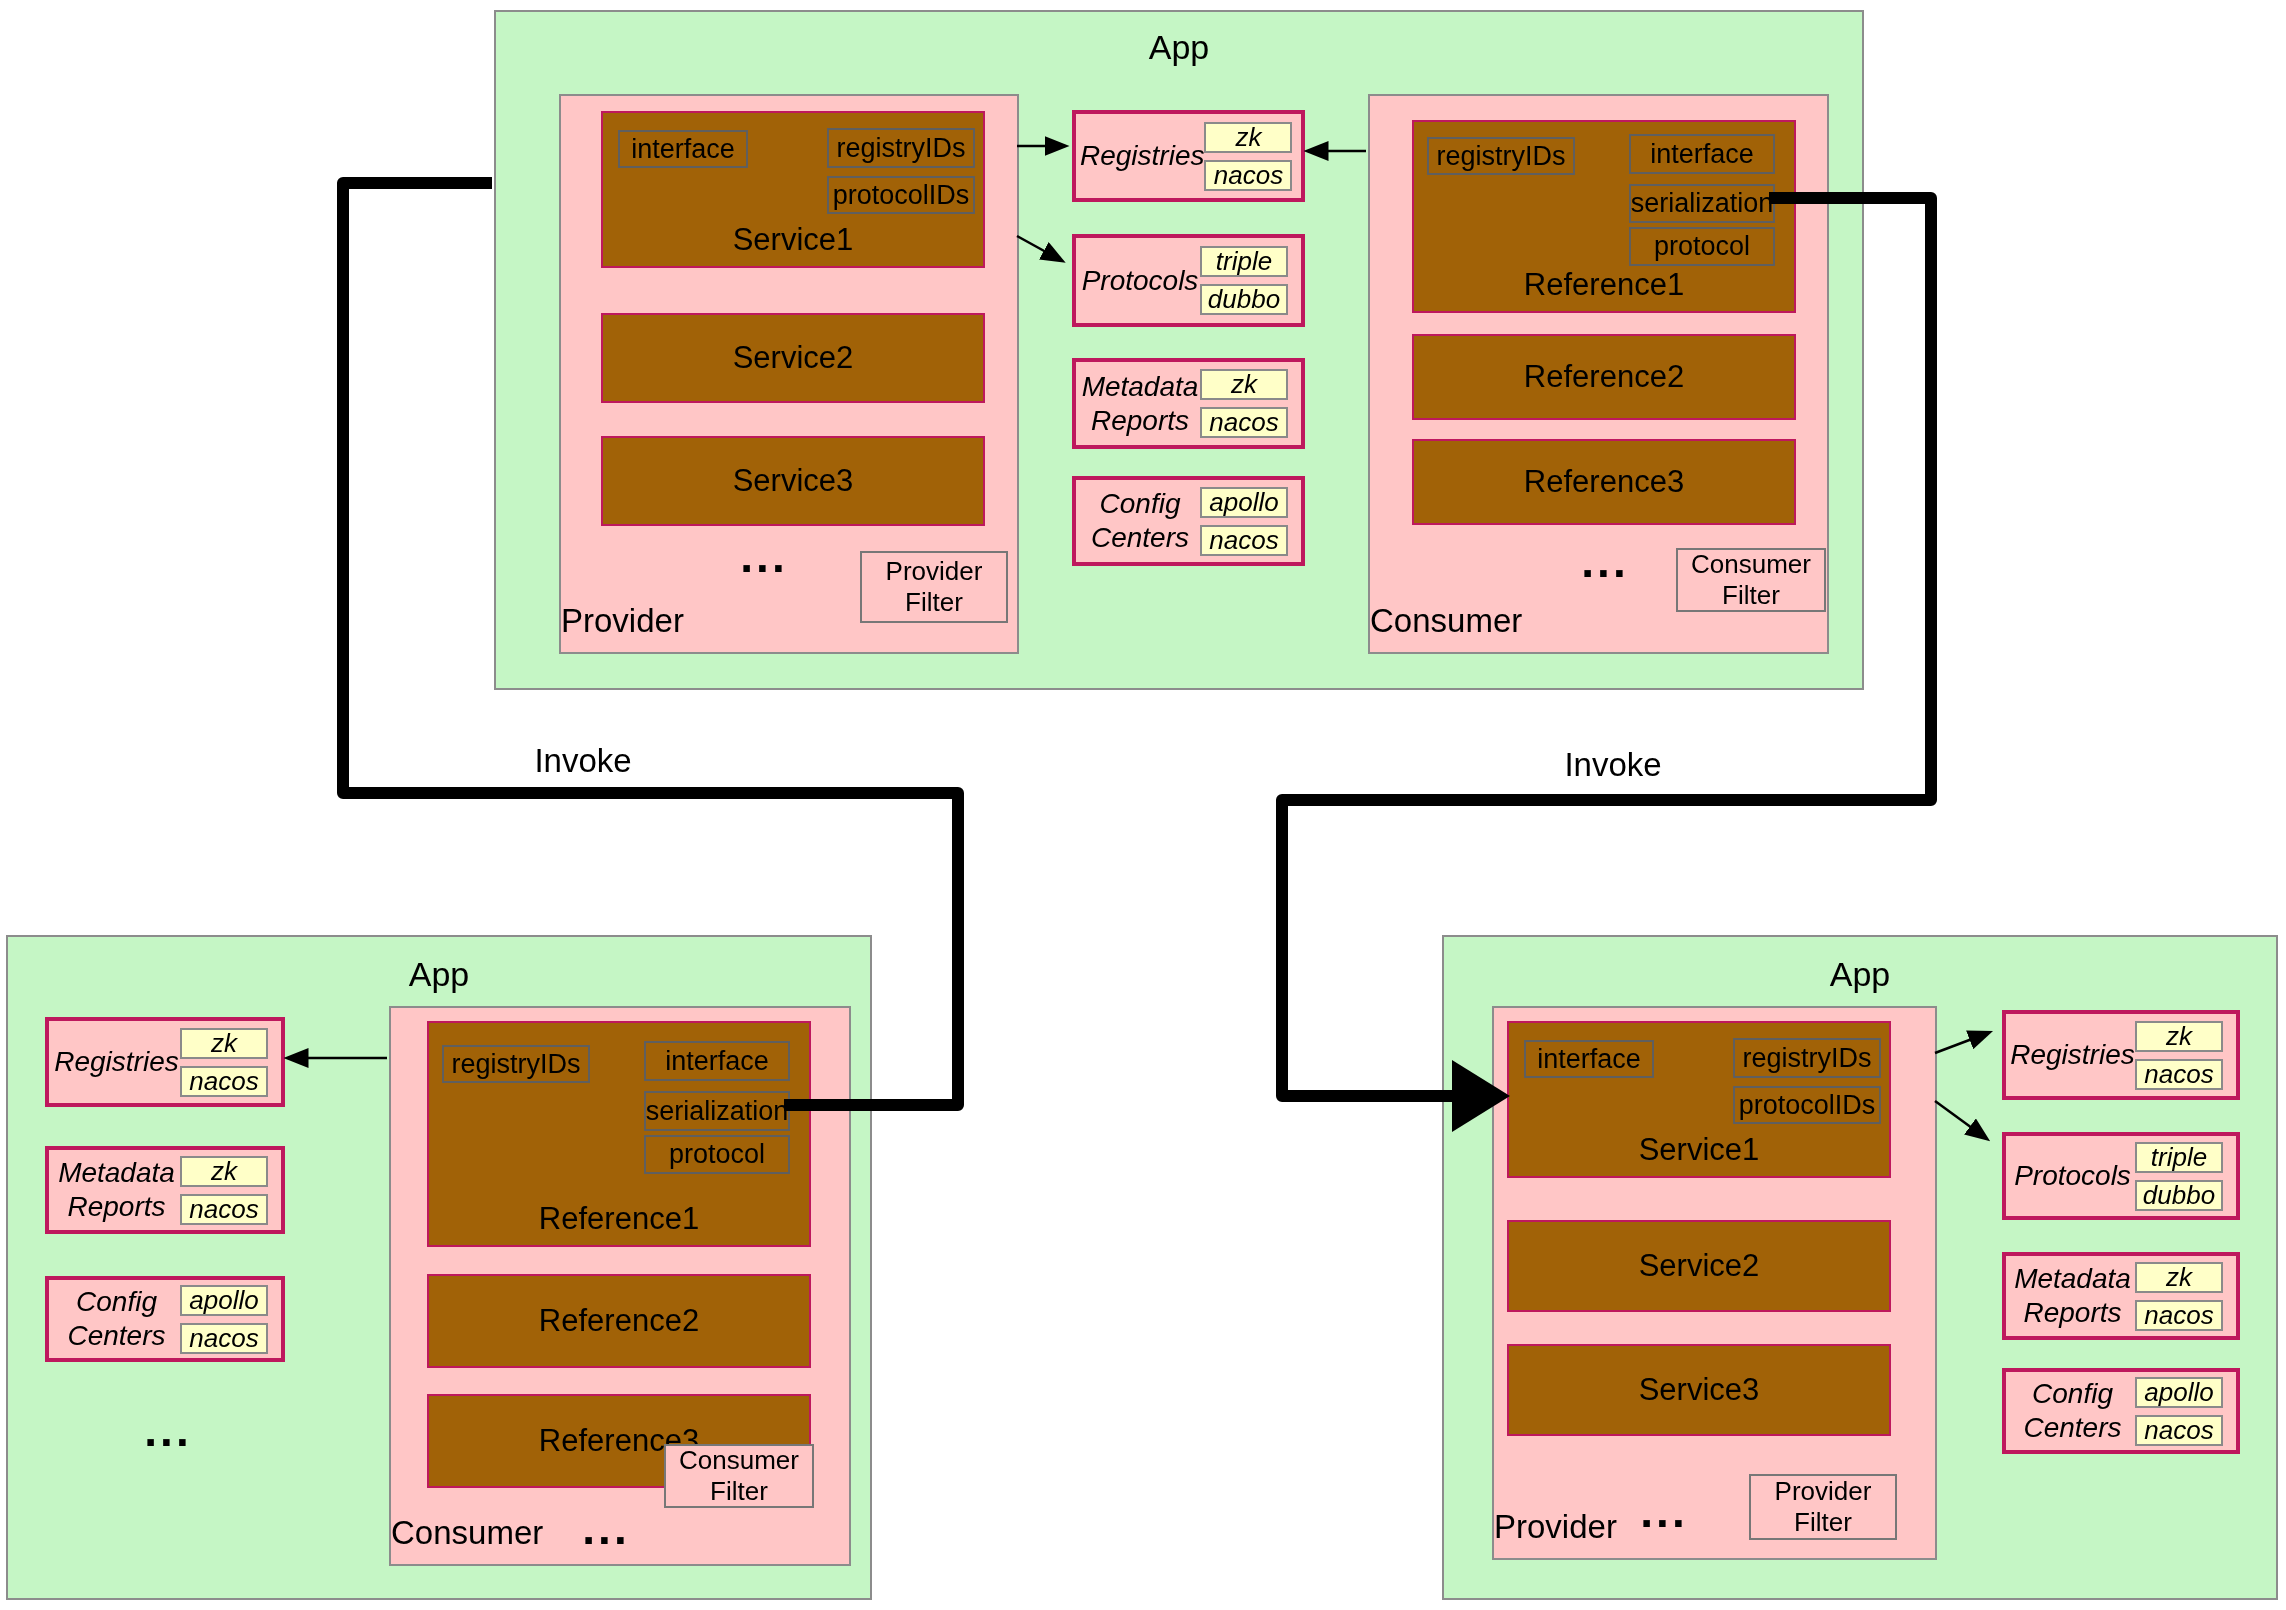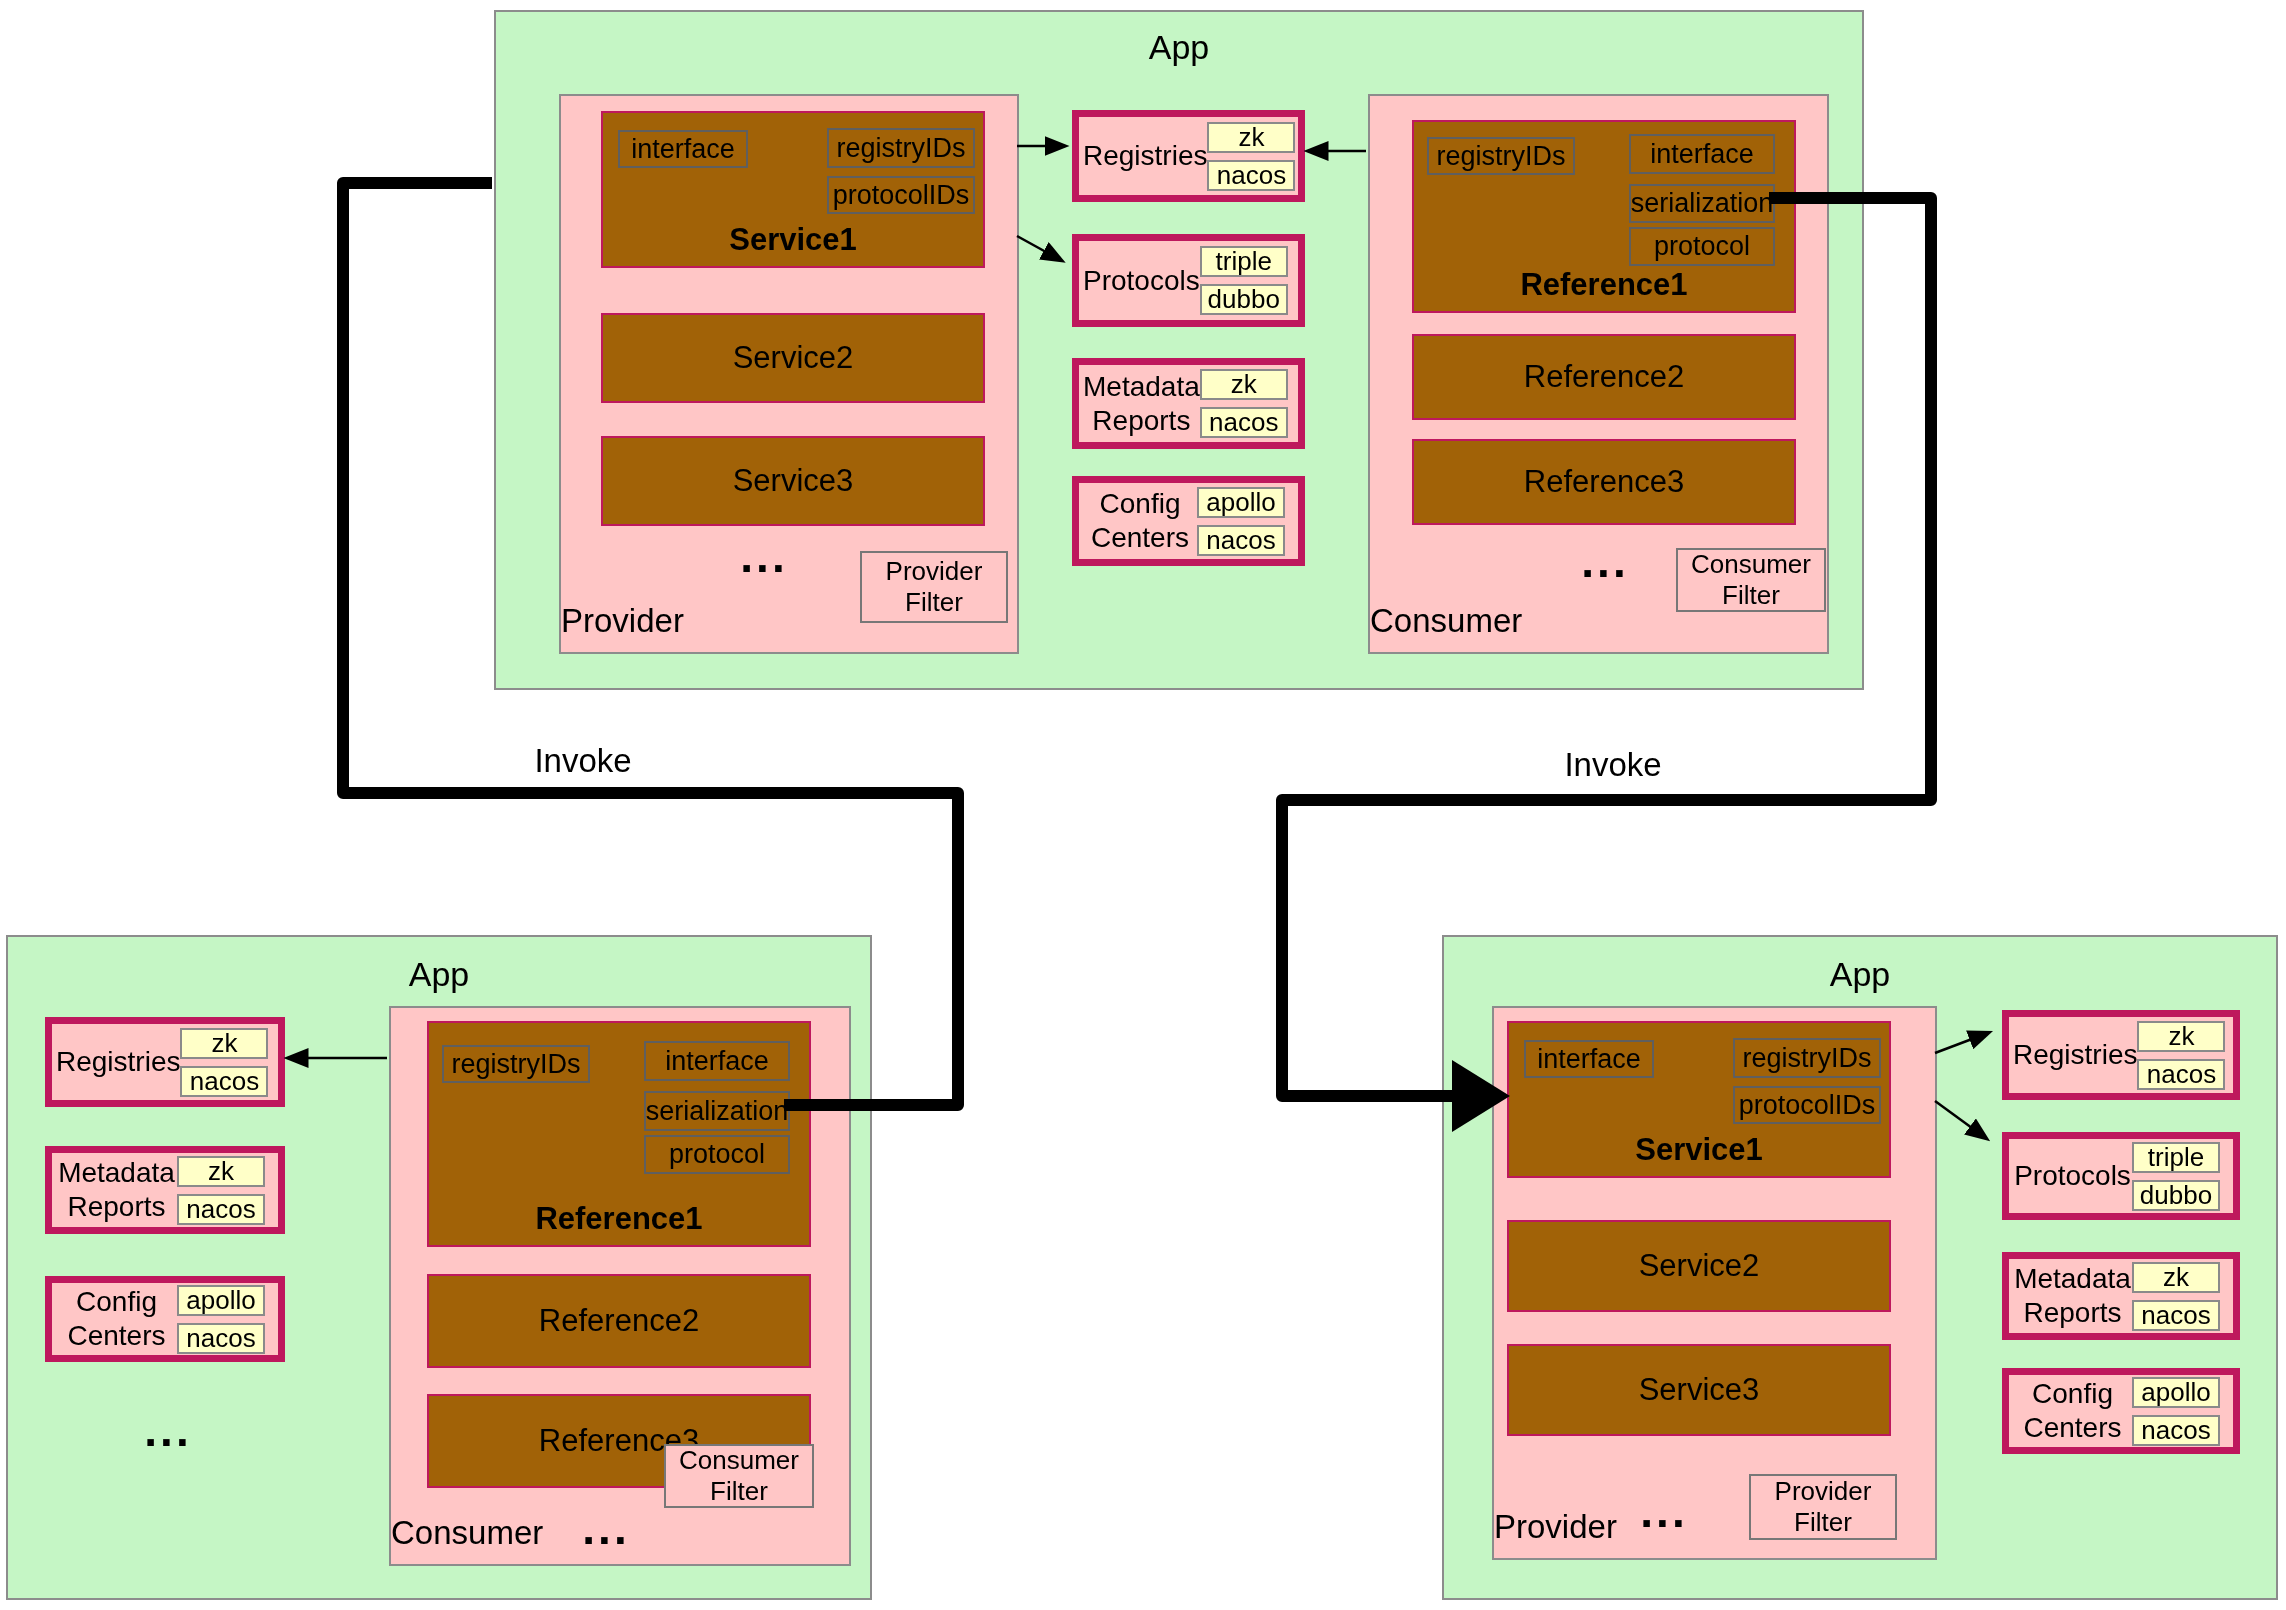--- a/index.html
+++ b/index.html
@@ -3,31 +3,31 @@
 <meta charset="utf-8">
 <style>
   html,body{margin:0;padding:0;background:#fff;}
   .canvas{position:relative;width:2286px;height:1610px;background:#ffffff;
           font-family:"Liberation Sans",sans-serif;color:#000;overflow:hidden;}
   .app{position:absolute;background:#c5f6c5;border:2px solid #8c8c8c;box-sizing:border-box;}
   .app-title{position:absolute;top:16px;left:0;width:100%;text-align:center;font-size:34px;}
   .grp{position:absolute;background:#ffc6c6;border:2px solid #8c8c8c;box-sizing:border-box;}
   .unit{position:absolute;background:#a16207;border:2px solid #be185d;box-sizing:border-box;}
   .unit.center{display:flex;align-items:center;justify-content:center;font-size:31px;}
-  .unit-name{position:absolute;left:0;bottom:8px;width:100%;text-align:center;font-size:31px;font-weight:bold;}
+  .unit-name{position:absolute;left:0;bottom:8px;width:100%;text-align:center;font-size:31px;}
   .field{position:absolute;border:2px solid #5f5f5f;box-sizing:border-box;
          display:flex;align-items:center;justify-content:center;font-size:27px;}
   .grp-label{position:absolute;left:0;bottom:12px;width:100%;text-align:left;font-size:33px;}
   .filter{position:absolute;background:#ffc6c6;border:2px solid #777;box-sizing:border-box;
           display:flex;align-items:center;justify-content:center;text-align:center;
           font-size:26px;line-height:1.2;}
   .dots{position:absolute;display:flex;align-items:center;justify-content:center;
         font-size:46px;font-weight:700;letter-spacing:3px;}
-  .side{position:absolute;background:#ffc6c6;border:7px solid #be185d;box-sizing:border-box;
-        display:flex;align-items:center;}
+  .side{position:absolute;background:#ffc6c6;border:4px solid #be185d;box-sizing:border-box;
+        display:flex;align-items:center;font-style:italic;}
   .side-label{flex:1;text-align:center;font-size:28px;line-height:1.2;padding-left:4px;}
   .chips{display:flex;flex-direction:column;gap:7px;margin-right:13px;}
   .chip{width:88px;height:31px;background:#ffffc8;border:2px solid #8a8a8a;box-sizing:border-box;
         display:flex;align-items:center;justify-content:center;font-size:26px;}
   .invoke{position:absolute;font-size:33px;text-align:center;width:170px;}
   svg.overlay{position:absolute;left:0;top:0;pointer-events:none;}
 </style>
 </head>
 <body>
 

